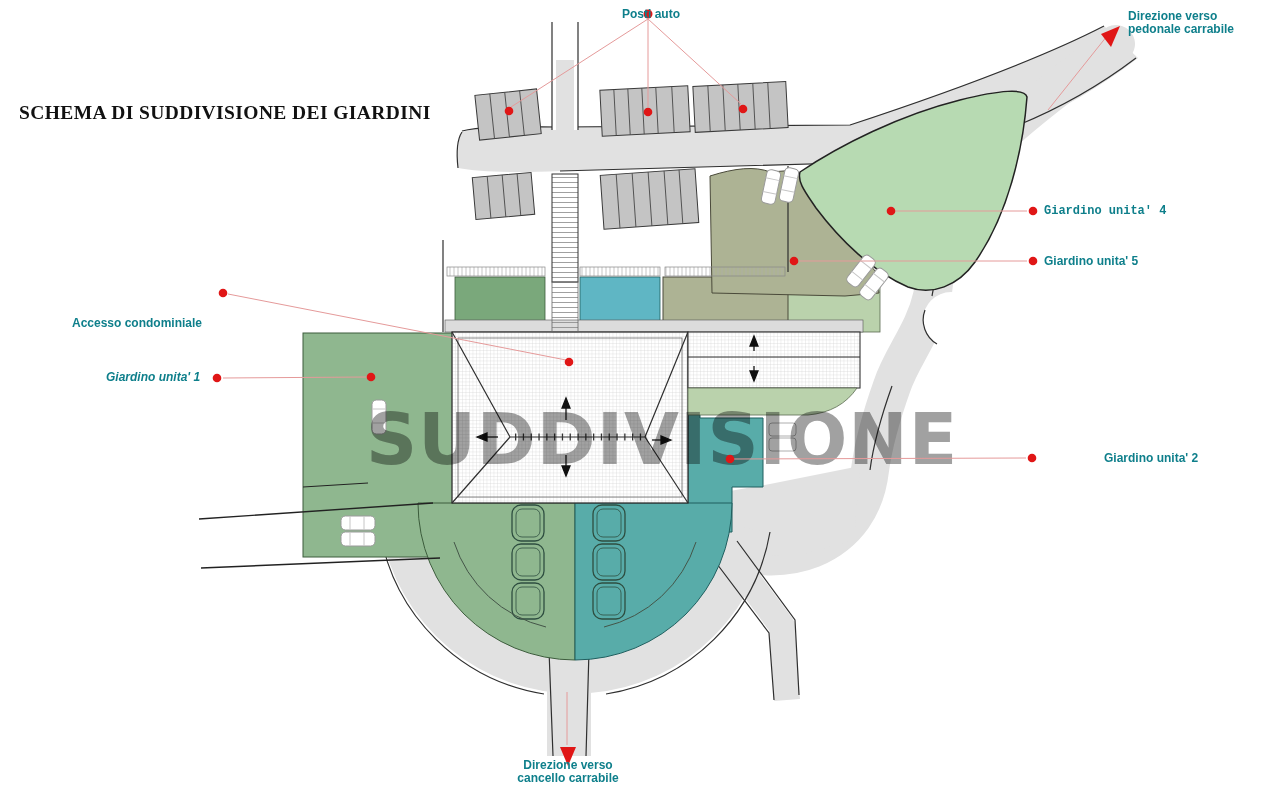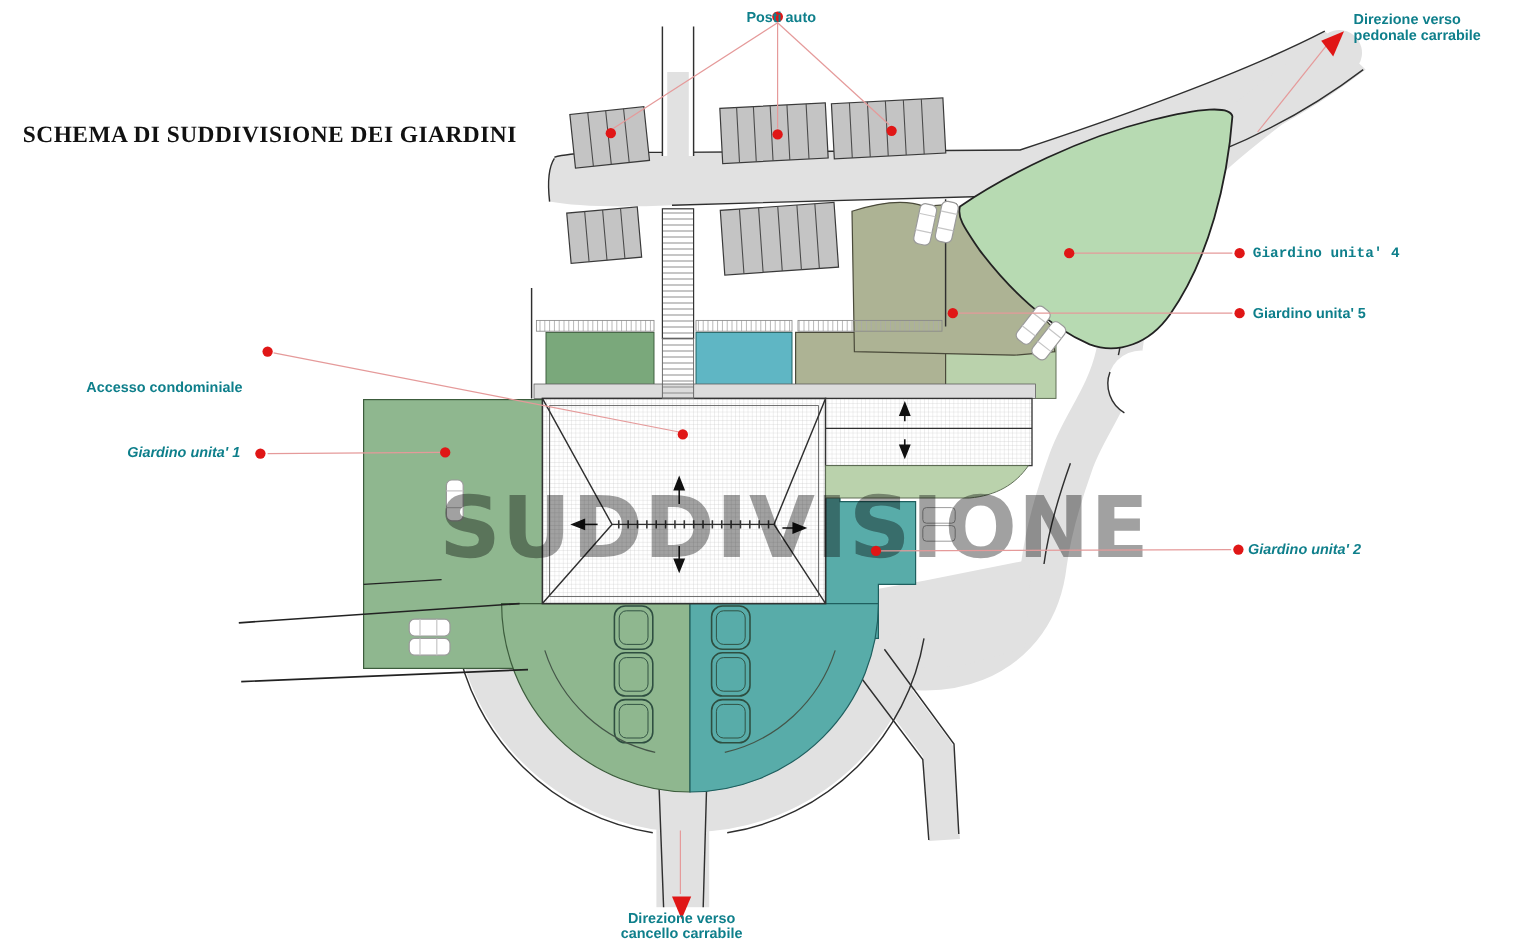--- a/index.html
+++ b/index.html
@@ -253,21 +253,21 @@
 
   <div class="lbl" style="left:622px;top:8px;">Posti auto</div>
 
   <div class="lbl" style="left:1128px;top:10px;">
     <div>Direzione verso</div>
     <div>pedonale carrabile</div>
   </div>
 
   <div class="lbl" style="left:1044px;top:205px;font-family:Liberation Mono, monospace;">Giardino unita' 4</div>
   <div class="lbl" style="left:1044px;top:255px;">Giardino unita' 5</div>
-  <div class="lbl" style="left:1040px;top:452px;font-style:italic;">Giardino unita' 2</div>
+  <div class="lbl" style="left:1104px;top:452px;">Giardino unita' 2</div>
 
   <div class="lbl" style="left:58px;top:287px;width:158px;text-align:center;margin-top:30px;">Accesso condominiale</div>
   <div class="lbl" style="left:106px;top:371px;font-style:italic;">Giardino unita' 1</div>
 
   <div class="lbl" style="left:498px;top:759px;width:140px;text-align:center;">
     <div>Direzione verso</div>
     <div>cancello carrabile</div>
   </div>
 
 </div>

